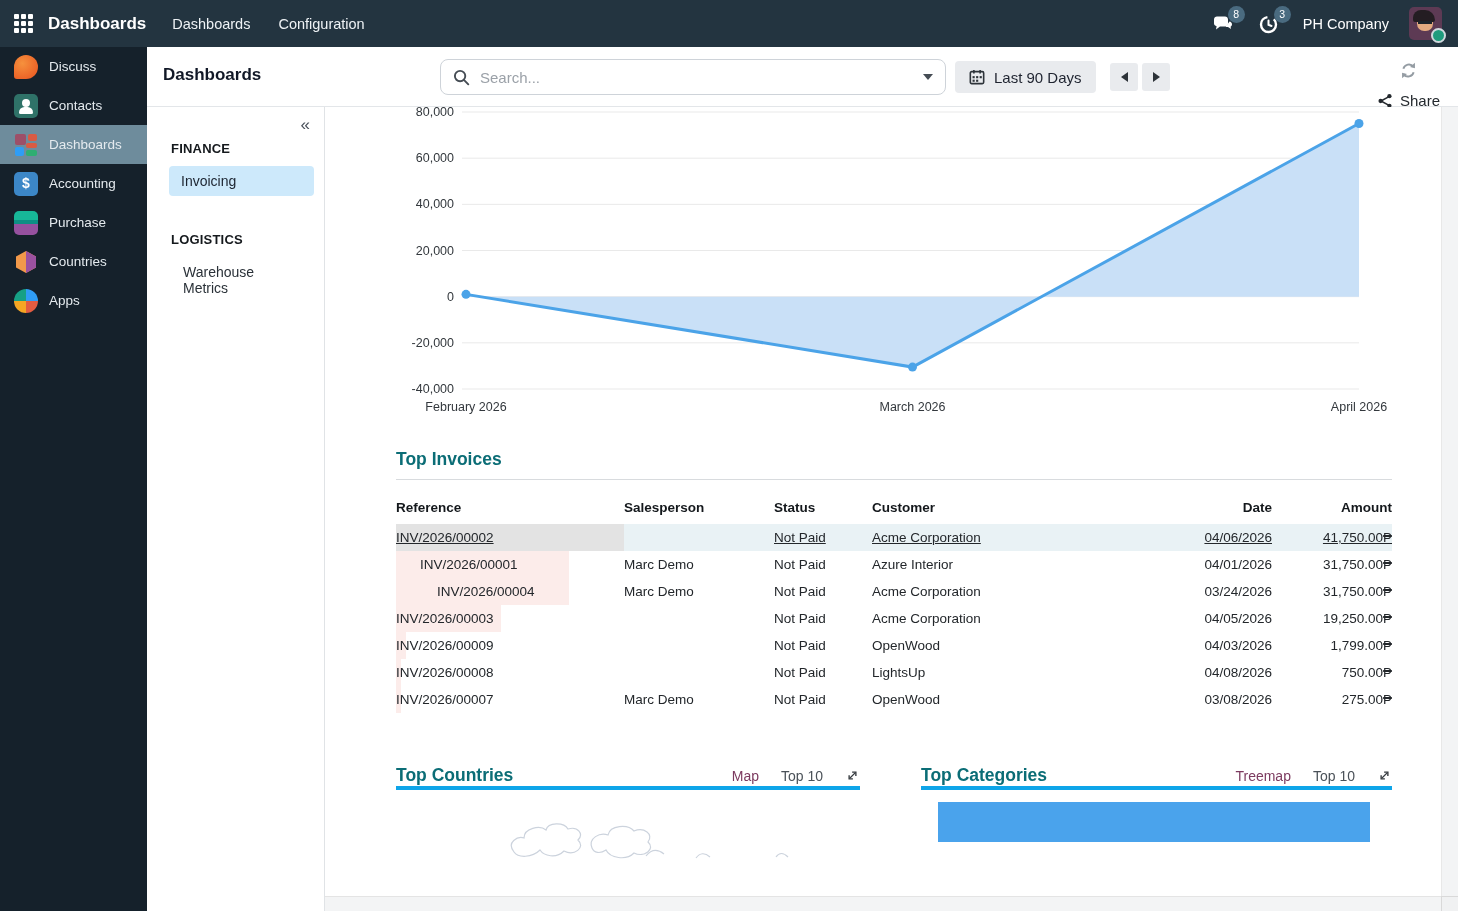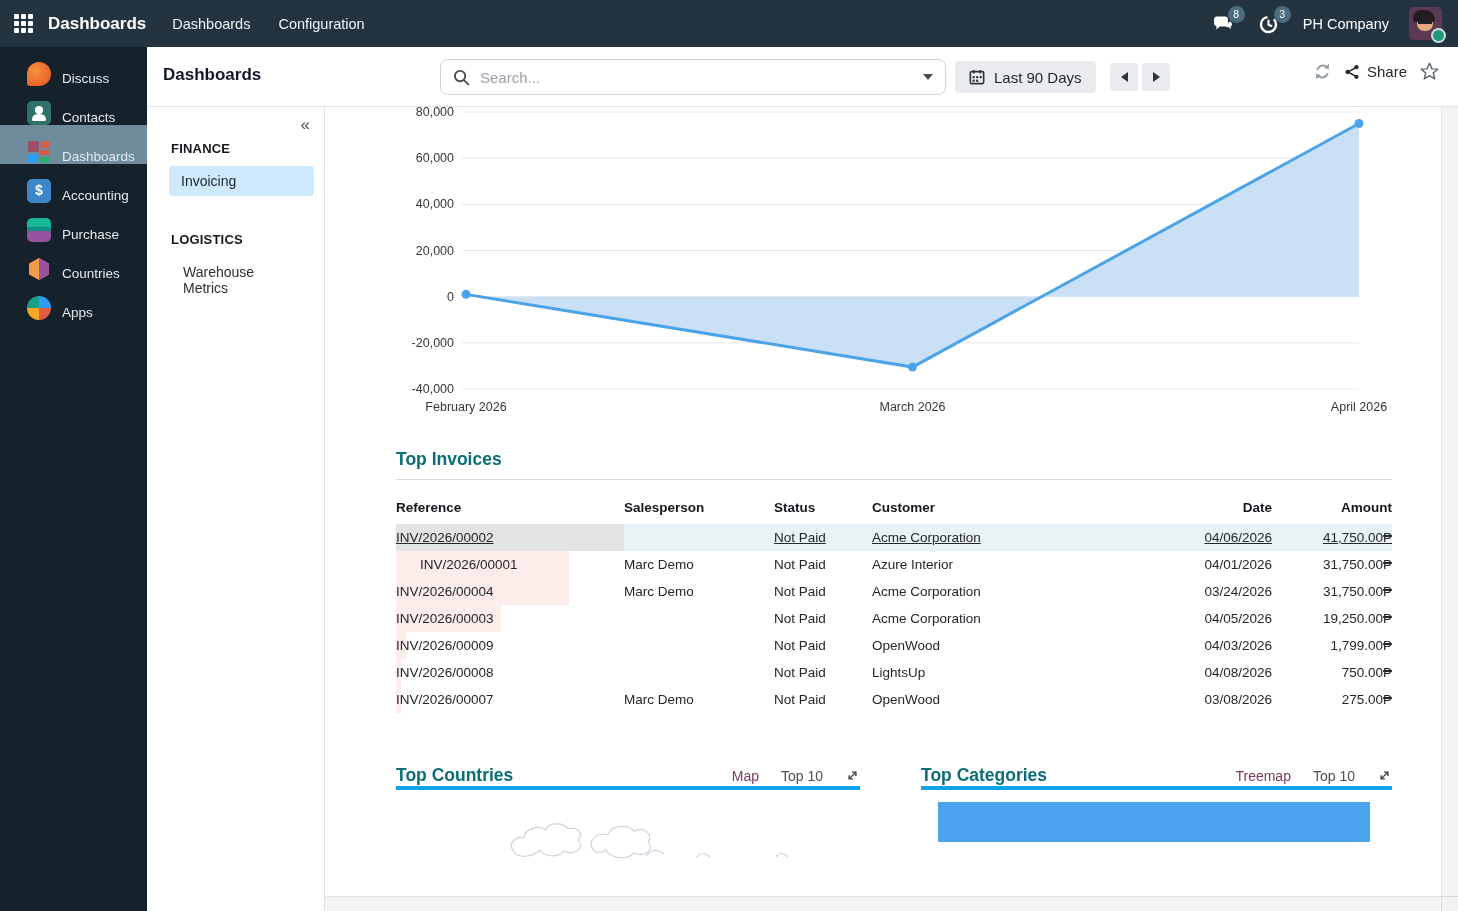--- a/index.html
+++ b/index.html
@@ -24,21 +24,21 @@
   .company { color:#fff; font-size:14.5px; cursor:pointer; }
   .avatar { position:relative; width:33px; height:33px; border-radius:5px; background:#5d3a54; cursor:pointer; overflow:visible; }
   .avatar .hair { position:absolute; left:4px; top:3px; width:22px; height:12px; background:#241d22; border-radius:8px 10px 2px 2px; }
   .avatar .face { position:absolute; left:8px; top:8px; width:16px; height:16px; background:#e3aa80; border-radius:45%; }
   .avatar .glasses { position:absolute; left:9px; top:14px; width:14px; height:4px; border-top:3px solid #1d242b; }
   .avatar .dot { position:absolute; right:-4px; bottom:-3px; width:15px; height:15px; border-radius:50%;
                  background:#1f9b7d; border:2px solid #cfd8dd; }
 
   
   .sidebar { position:absolute; left:0; top:47px; width:147px; height:864px; background:#15212b; }
-  .side-item { display:flex; align-items:flex-end; gap:11px; height:39px; padding-left:27px;
+  .side-item { display:flex; align-items:center; gap:11px; height:39px; padding-left:14px;
                color:#e4eaee; font-size:13.5px; cursor:pointer; }
   .side-item.active { background:#6e8c9c; }
   .app-ico { width:24px; height:24px; border-radius:5px; position:relative; flex:none; }
   .ico-discuss { background:radial-gradient(circle at 35% 35%, #f6913d, #e8521f); border-radius:50% 50% 50% 12%; }
   .ico-contacts { background:#2f7268; }
   .ico-contacts .head { position:absolute; left:8px; top:5px; width:8px; height:8px; border-radius:50%; background:#fff; }
   .ico-contacts .body { position:absolute; left:5px; top:13px; width:14px; height:7px; border-radius:7px 7px 2px 2px; background:#fff; }
   .ico-dash { background:transparent; }
   .ico-dash i { position:absolute; border-radius:2px; }
   .ico-dash .a { left:1px; top:1px; width:11px; height:11px; background:#9d4f68; }
@@ -63,21 +63,21 @@
   .searchbox input::placeholder { color:#9ba1a8; }
   .caret-down { width:0; height:0; border-left:5px solid transparent; border-right:5px solid transparent;
                 border-top:6px solid #454c54; cursor:pointer; }
   .datebtn { position:absolute; left:808px; top:14px; height:32px; background:#e9ebee; border:none;
              border-radius:4px; display:flex; align-items:center; gap:9px; padding:0 14px;
              font-size:15px; font-weight:500; color:#1f2430; cursor:pointer; font-family:inherit; }
   .navbtn { position:absolute; top:16px; width:28px; height:28px; background:#e9ebee; border:none;
             border-radius:3px; cursor:pointer; display:flex; align-items:center; justify-content:center; }
   .tri-l { width:0; height:0; border-top:5px solid transparent; border-bottom:5px solid transparent; border-right:7px solid #2d3339; }
   .tri-r { width:0; height:0; border-top:5px solid transparent; border-bottom:5px solid transparent; border-left:7px solid #2d3339; }
-  .hdr-actions { position:absolute; right:18px; top:14px; display:flex; align-items:center; gap:12px; }
+  .hdr-actions { position:absolute; right:18px; top:14px; display:flex; align-items:center; gap:12px;flex-direction:column; }
   .share-btn { display:flex; align-items:center; gap:7px; font-size:15px; color:#24292e; cursor:pointer; font-weight:500; }
 
   
   .panel { position:absolute; left:147px; top:107px; width:178px; height:804px; background:#fff;
            border-right:1px solid #e0e3e6; }
   .collapse { position:absolute; right:14px; top:8px; font-size:17px; color:#49505a; cursor:pointer; }
   .panel h3 { font-size:13px; font-weight:bold; color:#15191d; margin:36px 0 10px 24px; letter-spacing:.2px; }
   .panel h3.first { margin-top:34px; }
   .panel-item { margin:0 10px 16px 22px; padding:7px 12px; font-size:14px; color:#2a3138; border-radius:4px; cursor:pointer; }
   .panel-item.active { background:#cde9fb; color:#1c2430; }
@@ -329,21 +329,21 @@
             </tr>
             <tr>
               <td class="ref" style="background: linear-gradient(90deg, rgb(252, 236, 234) 76%, rgb(255, 255, 255) 76%); padding-left: 24px;">INV/2026/00001</td>
               <td>Marc Demo</td>
               <td>Not Paid</td>
               <td>Azure Interior</td>
               <td class="r">04/01/2026</td>
               <td class="r">31,750.00₱</td>
             </tr>
             <tr>
-              <td class="ref" style="background: linear-gradient(90deg, rgb(252, 236, 234) 76%, rgb(255, 255, 255) 76%);">INV/2026/00004</td>
+              <td class="ref" style="background: linear-gradient(90deg, rgb(252, 236, 234) 76%, rgb(255, 255, 255) 76%); padding-left: 41px;">INV/2026/00004</td>
               <td>Marc Demo</td>
               <td>Not Paid</td>
               <td>Acme Corporation</td>
               <td class="r">03/24/2026</td>
               <td class="r">31,750.00₱</td>
             </tr>
             <tr>
               <td class="ref" style="background: linear-gradient(90deg, rgb(252, 236, 234) 46.1%, rgb(255, 255, 255) 46.1%);">INV/2026/00003</td>
               <td></td>
               <td>Not Paid</td>

